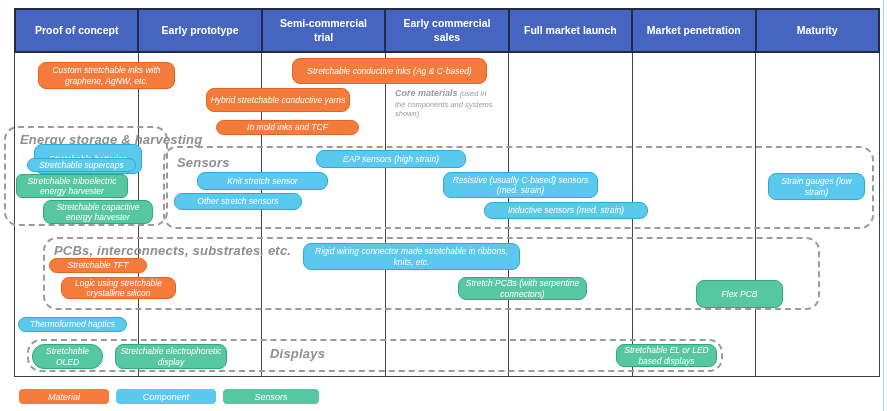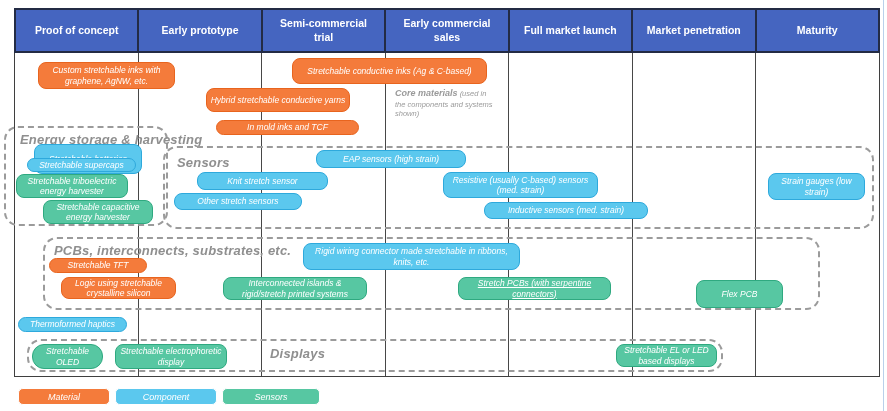--- a/index.html
+++ b/index.html
@@ -105,31 +105,30 @@
       <span class="group-label" style="left: 241px; top: 5px;">Displays</span>
     </div>
     <div class="box material" style="left: 38px; top: 62px; width: 137px; height: 27px;">Custom stretchable inks with graphene, AgNW, etc.</div>
     <div class="box material" style="left: 292px; top: 58px; width: 195px; height: 26px;">Stretchable conductive inks (Ag &amp; C-based)</div>
     <div class="box material" style="left: 206px; top: 88px; width: 144px; height: 24px;">Hybrid stretchable conductive yarns</div>
     <div class="box material" style="left: 216px; top: 120px; width: 143px; height: 15px;">In mold inks and TCF</div>
     <div class="box material" style="left: 49px; top: 258px; width: 98px; height: 15px;">Stretchable TFT</div>
     <div class="box material" style="left: 61px; top: 277px; width: 115px; height: 22px;">Logic using stretchable crystalline silicon</div>
     <div class="box component" style="left: 34px; top: 144px; width: 108px; height: 30px;">Stretchable batteries</div>
     <div class="box component" style="left: 27px; top: 158px; width: 109px; height: 14px;">Stretchable supercaps</div>
-    <div class="box system" style="left: 16px; top: 174px; width: 112px; height: 24px;">Stretchable triboelectric energy harvester</div>
+    <div class="box system" style="left: 16px; top: 174px; width: 112px; height: 24px; border-radius: 6px;">Stretchable triboelectric energy harvester</div>
     <div class="box system" style="left: 43px; top: 200px; width: 110px; height: 24px;">Stretchable capacitive energy harvester</div>
     <div class="box component" style="left: 316px; top: 150px; width: 150px; height: 18px;">EAP sensors (high strain)</div>
     <div class="box component" style="left: 197px; top: 172px; width: 131px; height: 18px;">Knit stretch sensor</div>
     <div class="box component" style="left: 174px; top: 193px; width: 128px; height: 17px;">Other stretch sensors</div>
     <div class="box component" style="left: 443px; top: 172px; width: 155px; height: 26px;">Resistive (usually C-based) sensors (med. strain)</div>
     <div class="box component" style="left: 484px; top: 202px; width: 164px; height: 17px;">Inductive sensors (med. strain)</div>
     <div class="box component" style="left: 768px; top: 173px; width: 97px; height: 27px;">Strain gauges (low strain)</div>
     <div class="box component" style="left: 303px; top: 243px; width: 217px; height: 27px;">Rigid wiring connector made stretchable in ribbons, knits, etc.</div>
-    <div class="box system" style="left: 223px; top: 277px; width: 144px; height: 23px;">Interconnected islands &amp; rigid/stretch printed systems</div>
-    <div class="box system" style="left: 458px; top: 277px; width: 153px; height: 23px; text-decoration: underline;">Stretch PCBs (with serpentine connectors)</div>
+    <div class="box system" style="left: 458px; top: 277px; width: 129px; height: 23px;">Stretch PCBs (with serpentine connectors)</div>
     <div class="box system" style="left: 696px; top: 280px; width: 87px; height: 28px;">Flex PCB</div>
     <div class="box component" style="left: 18px; top: 317px; width: 109px; height: 15px;">Thermoformed haptics</div>
     <div class="box system" style="left: 32px; top: 344px; width: 71px; height: 25px; border-radius: 12px;">Stretchable OLED</div>
     <div class="box system" style="left: 115px; top: 344px; width: 112px; height: 25px;">Stretchable electrophoretic display</div>
     <div class="box system" style="left: 616px; top: 344px; width: 101px; height: 23px;">Stretchable EL or LED based displays</div>
     <div class="legend-item material" style="left: 18px; top: 388px; width: 92px; height: 17px;">Material</div>
     <div class="legend-item component" style="left: 115px; top: 388px; width: 102px; height: 17px;">Component</div>
     <div class="legend-item system" style="left: 222px; top: 388px; width: 98px; height: 17px;">Sensors</div>
   </div>
 

